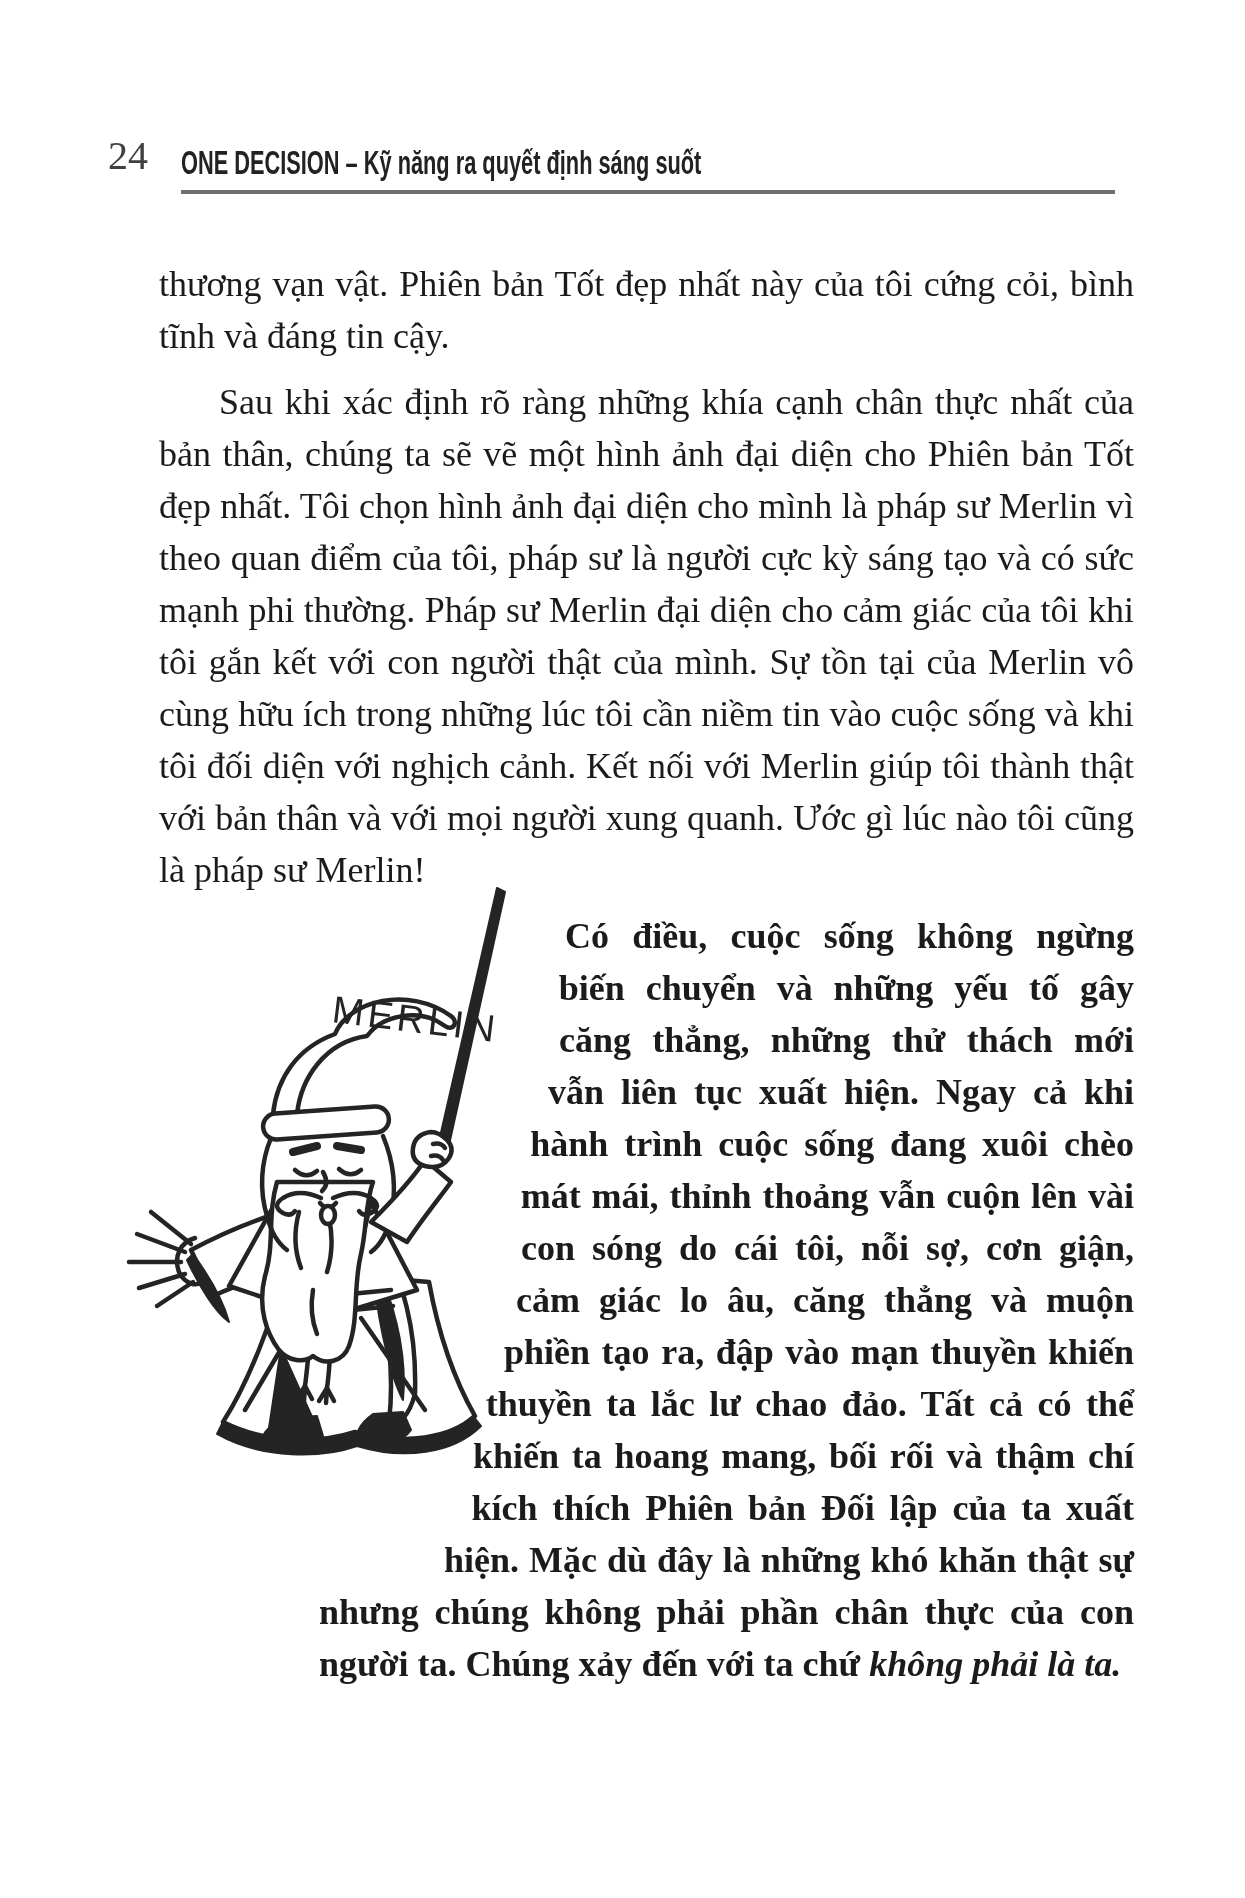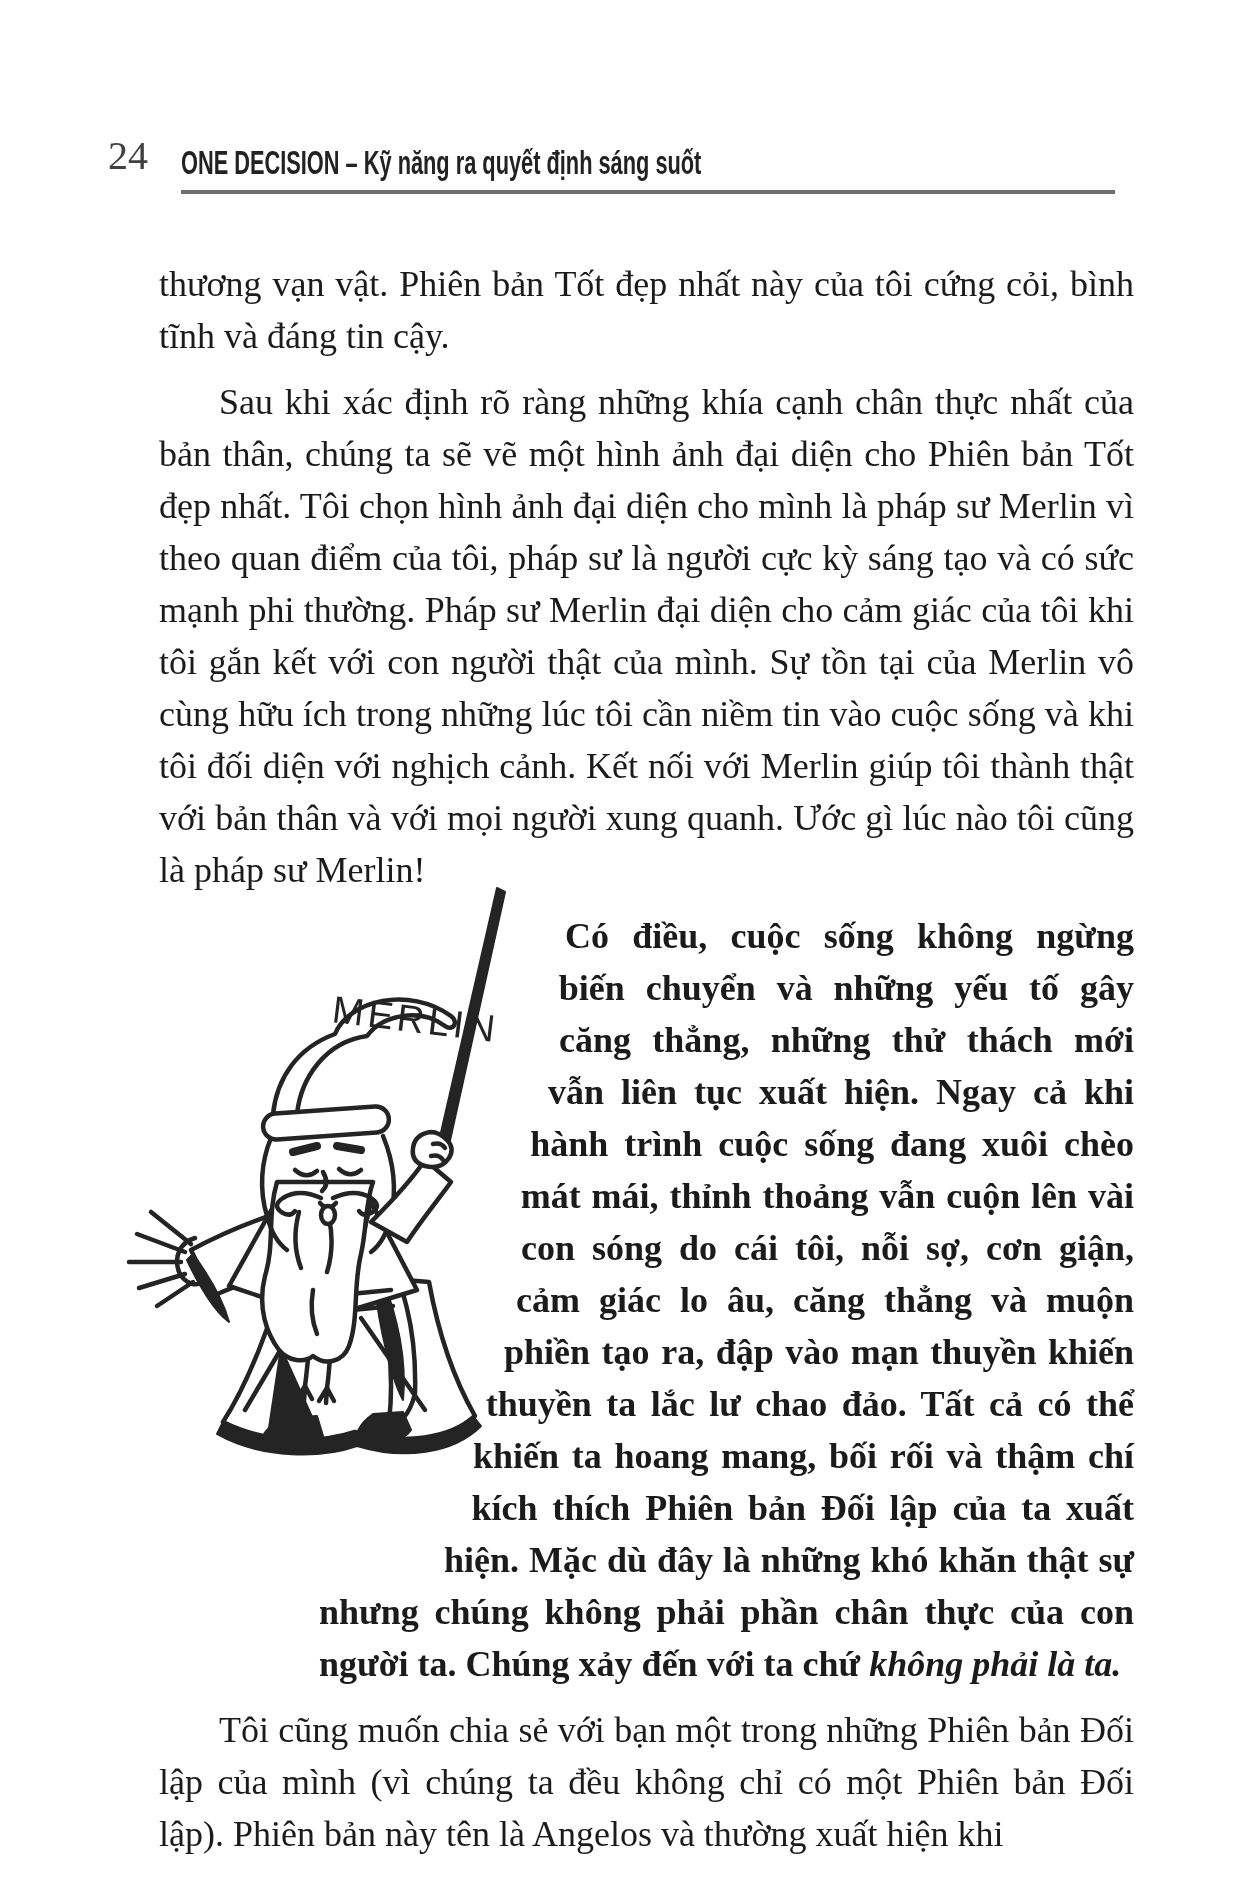--- a/index.html
+++ b/index.html
@@ -157,16 +157,15 @@
           <path class="ln" d="M312,262 q8,-2 12,4"></path>
           <path class="ln" d="M310,274 q8,-2 12,4"></path>
         </g>
 
         <text class="merlin-label-text" x="210" y="140" transform="rotate(7 210 140)">MERLIN</text>
       </svg>
     </div>
 
     <p class="para wrapped"><span>Có điều, cuộc sống không ngừng biến chuyển và những yếu tố gây căng thẳng, những thử thách mới vẫn liên tục xuất hiện. Ngay cả khi hành trình cuộc sống đang xuôi chèo mát mái, thỉnh thoảng vẫn cuộn lên vài con sóng do cái tôi, nỗi sợ, cơn giận, cảm giác lo âu, căng thẳng và muộn phiền tạo ra, đập vào mạn thuyền khiến thuyền ta lắc lư chao đảo. Tất cả có thể khiến ta hoang mang, bối rối và thậm chí kích thích Phiên bản Đối lập của ta xuất hiện. Mặc dù đây là những khó khăn thật sự nhưng chúng không phải phần chân thực của con người ta. Chúng xảy đến với ta chứ </span><em>không phải là ta.</em></p>
 
-    <p class="para">Tôi cũng muốn chia sẻ với bạn một trong những Phiên bản Đối lập của mình (vì chúng ta đều không chỉ có một Phiên bản Đối lập). Phiên bản này tên là Angelos và thường xuất hiện khi</p>
 
   </main>
 </div>
 
 </body></html>

